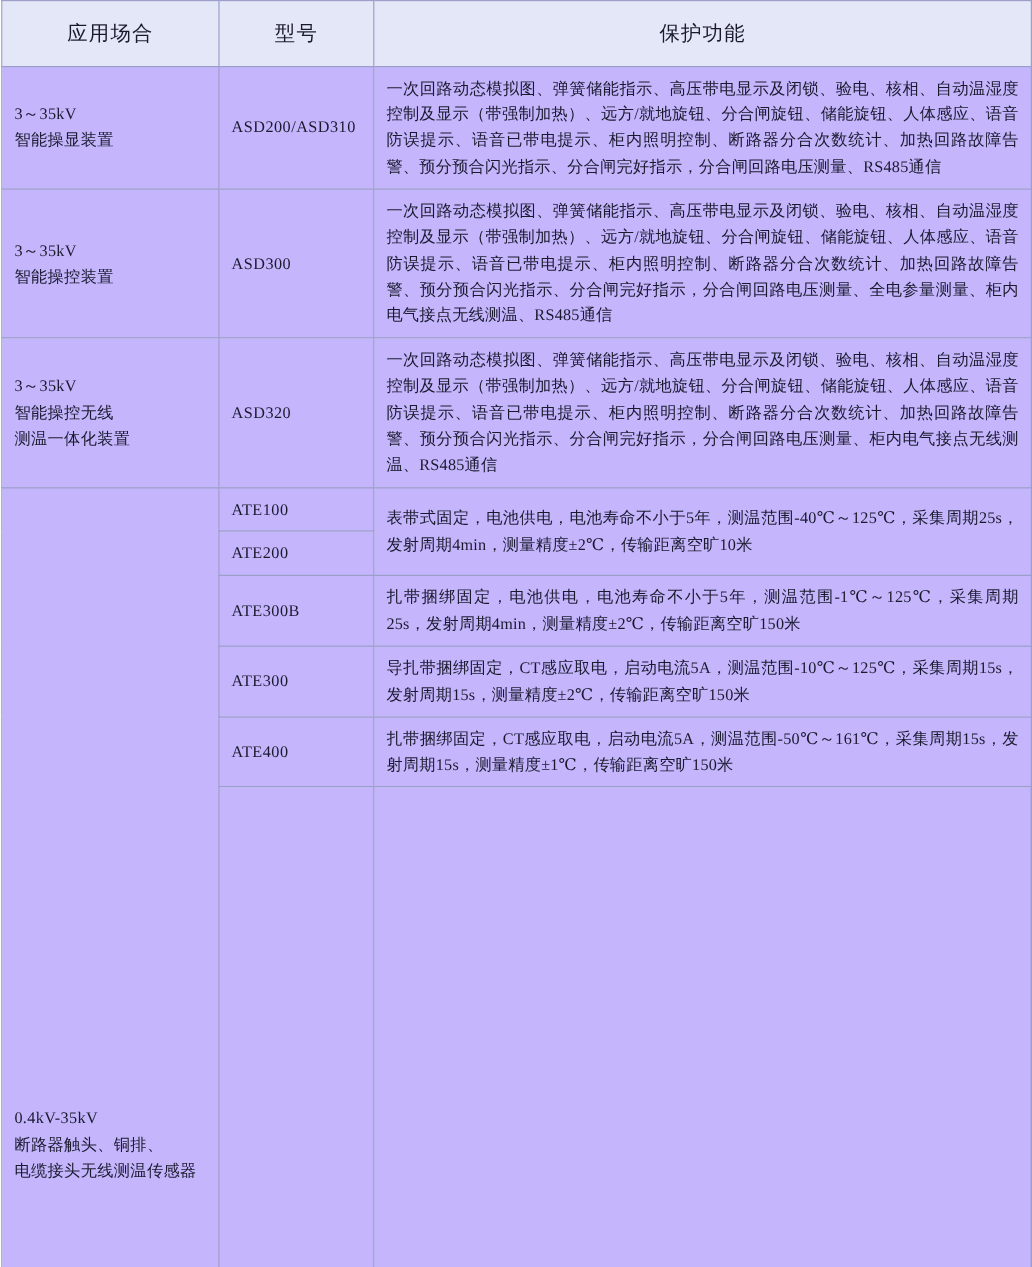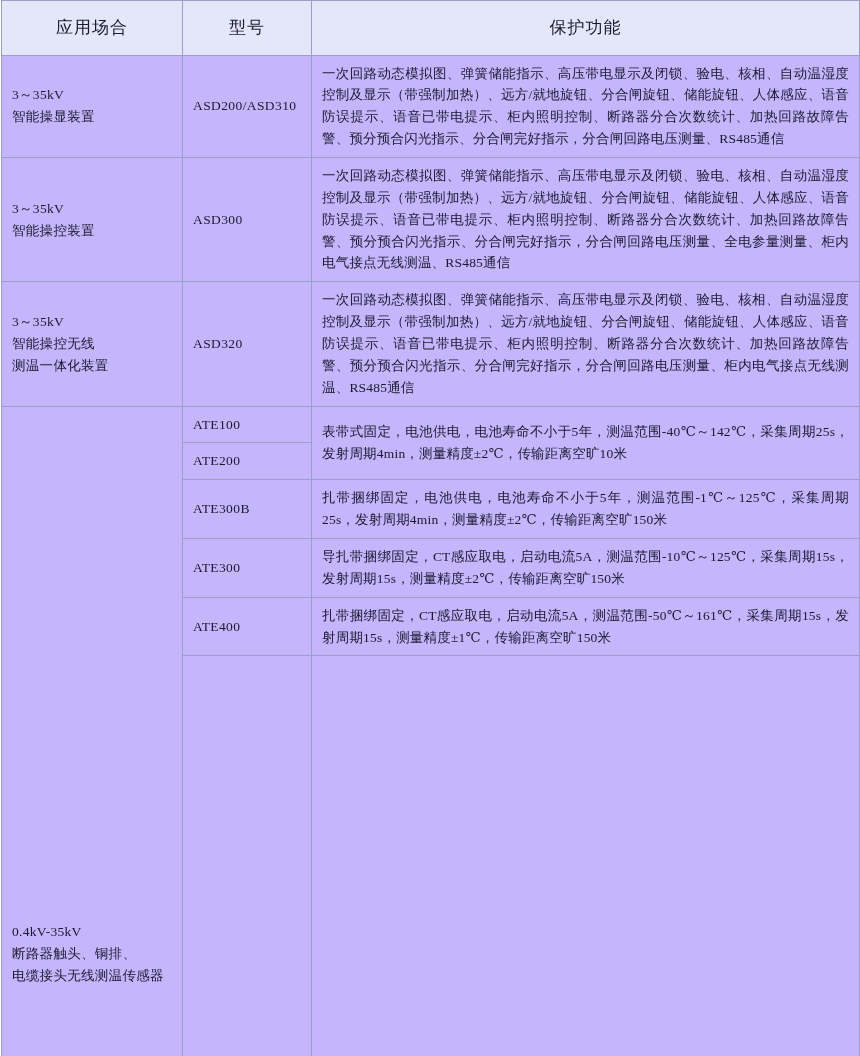--- a/index.html
+++ b/index.html
@@ -99,21 +99,21 @@
 测温一体化装置</td>
         <td class="model">ASD320</td>
         <td class="desc">一次回路动态模拟图、弹簧储能指示、高压带电显示及闭锁、验电、核相、自动温湿度控制及显示（带强制加热）、远方/就地旋钮、分合闸旋钮、储能旋钮、人体感应、语音防误提示、语音已带电提示、柜内照明控制、断路器分合次数统计、加热回路故障告警、预分预合闪光指示、分合闸完好指示，分合闸回路电压测量、柜内电气接点无线测温、RS485通信</td>
       </tr>
 
       <tr>
         <td class="center" rowspan="6">0.4kV-35kV
 断路器触头、铜排、
 电缆接头无线测温传感器</td>
         <td class="model">ATE100</td>
-        <td class="desc" rowspan="2">表带式固定，电池供电，电池寿命不小于5年，测温范围-40℃～142℃，采集周期25s，发射周期4min，测量精度±2℃，传输距离空旷10米</td>
+        <td class="desc" rowspan="2">表带式固定，电池供电，电池寿命不小于5年，测温范围-40℃～125℃，采集周期25s，发射周期4min，测量精度±2℃，传输距离空旷10米</td>
       </tr>
       <tr>
         <td class="model">ATE200</td>
       </tr>
       <tr>
         <td class="model">ATE300B</td>
         <td class="desc">扎带捆绑固定，电池供电，电池寿命不小于5年，测温范围-1℃～125℃，采集周期25s，发射周期4min，测量精度±2℃，传输距离空旷150米</td>
       </tr>
       <tr>
         <td class="model">ATE300</td>

